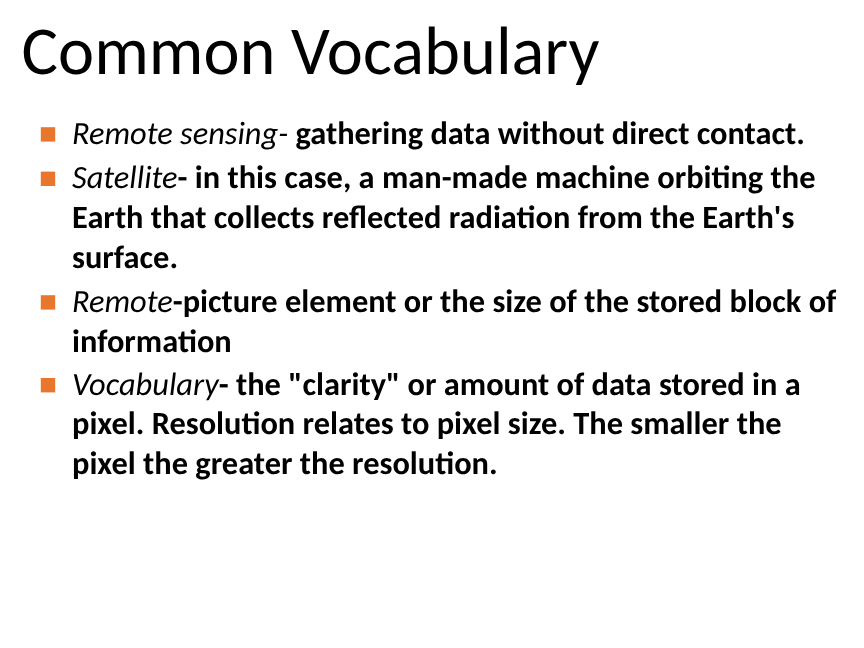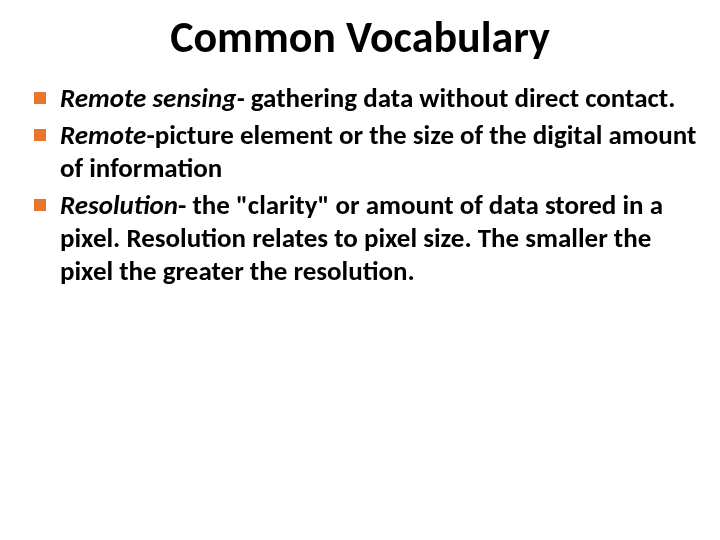--- a/index.html
+++ b/index.html
@@ -5,23 +5,23 @@
   html,body{margin:0;padding:0}
   body{
     width:720px;height:540px;
     background:#fff;
     font-family:Calibri,"Segoe UI",Arial,sans-serif;
     color:#000;
     box-sizing:border-box;
     padding:14px 18px 0 18px;
   }
   .title{
-    text-align:center;
-    font-weight:700;
-    font-size:44px;
+    text-align:left;
+    font-weight:400;
+    font-size:57px;
     line-height:1.05;
     margin:0 0 22px 0;
   }
   ul.items{
     list-style:none;
     margin:0;padding:0;
   }
   ul.items>li{
     position:relative;
     font-size:27px;
@@ -29,31 +29,34 @@
     padding-left:42px;
     margin:0 0 4px 0;
   }
   ul.items>li::before{
     content:"";
     position:absolute;
     left:16px;top:10px;
     width:12px;height:12px;
     background:#e8762d;
   }
-  .term{font-weight:700;font-style:italic}
+  .term{font-weight:400;font-style:italic}
   .def{font-weight:700}
 </style>
 </head>
 <body>
 
 <h1 class="title">Common Vocabulary</h1>
 
 <ul class="items">
   <li>
     <span class="term">Remote sensing- </span><span class="def">gathering data without direct contact.</span>
   </li>
   <li>
-    <span class="term">Remote</span><span class="def">-picture element or the size of the digital amount of information</span>
+    <span class="term">Satellite</span><span class="def">- in this case, a man-made machine orbiting the Earth that collects reflected radiation from the Earth's surface.</span>
   </li>
   <li>
-    <span class="term">Resolution</span><span class="def">- the "clarity" or amount of data stored in a pixel. Resolution relates to pixel size. The smaller the pixel the greater the resolution.</span>
+    <span class="term">Remote</span><span class="def">-picture element or the size of the stored block of information</span>
+  </li>
+  <li>
+    <span class="term">Vocabulary</span><span class="def">- the "clarity" or amount of data stored in a pixel. Resolution relates to pixel size. The smaller the pixel the greater the resolution.</span>
   </li>
 </ul>
 
 </body></html>

